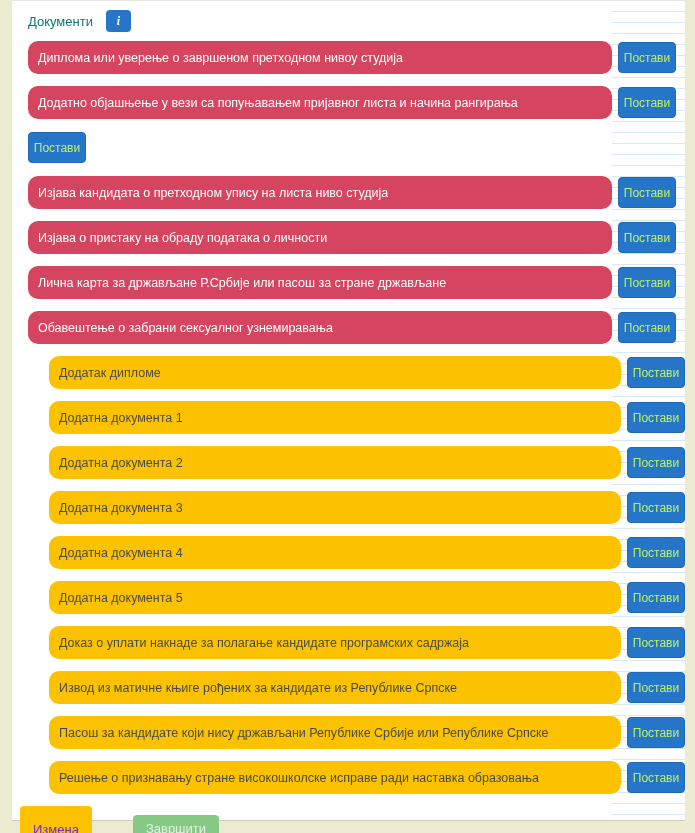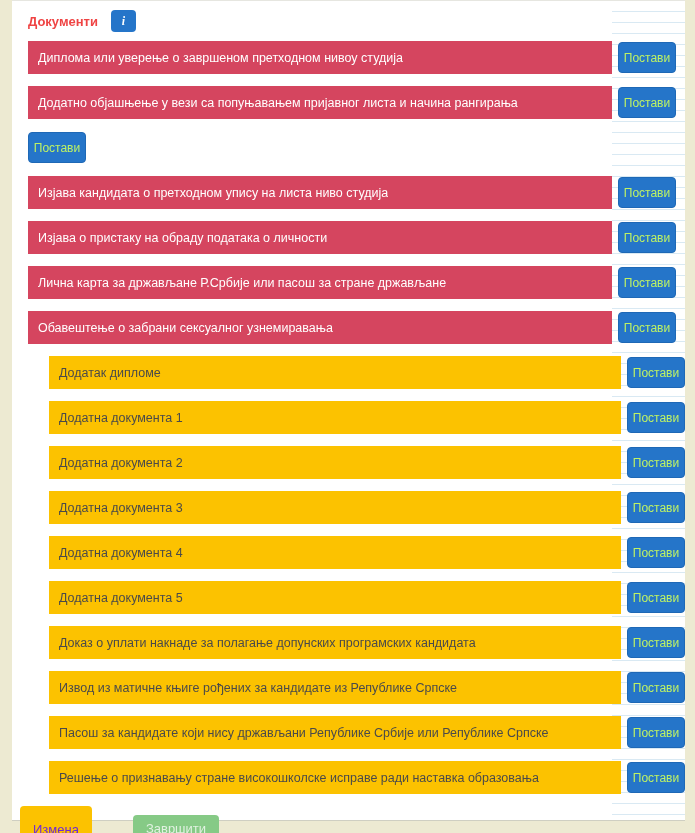--- a/index.html
+++ b/index.html
@@ -19,32 +19,32 @@
   .ruled-strip{
     position:absolute;top:0;left:600px;width:73px;height:100%;
     background:repeating-linear-gradient(to bottom,
       transparent 0px, transparent 10px,
       #d9e9f3 10px, #d9e9f3 11px);
     z-index:0;
   }
   .panel-inner{position:relative;z-index:1;padding:7px 0 0 16px;}
   .header-row{display:flex;align-items:center;height:26px;margin-bottom:0;}
   .page-title{
-    font-size:13px;font-weight:bold;color:#ef4444;margin-right:13px;
+    font-size:13px;font-weight:normal;color:#0f766e;margin-right:13px;
   }
   .info-btn{
     width:25px;height:22px;border:none;border-radius:4px;
     background:var(--blue,#2575c9);color:#ffffff;
     font-family:"Liberation Serif", serif;font-style:italic;font-weight:bold;
     font-size:12px;line-height:22px;text-align:center;cursor:pointer;padding:0;
   }
   .doc-list{margin-top:7px;}
   .doc-row{display:flex;align-items:center;margin-bottom:12px;height:33px;}
   .doc-bar{
-    width:584px;height:33px;border-radius:0;
+    width:584px;height:33px;border-radius:10px;
     display:flex;align-items:center;box-sizing:border-box;
     padding-left:10px;margin-right:6px;
   }
   .doc-bar.required{background:var(--red,#d5455f);}
   .doc-bar.required .doc-label{color:#ffffff;}
   .doc-bar.optional{background:var(--yellow,#fcc200);margin-left:21px;}
   .doc-bar.optional .doc-label{color:#4a4a4a;}
   .doc-label{font-size:12.5px;white-space:nowrap;overflow:hidden;}
   .upload-btn{
     width:58px;height:31px;border:1px solid #1e68b6;border-radius:4px;
@@ -160,21 +160,21 @@
 
   <div class="doc-row">
     <div class="doc-bar optional">
       <span class="doc-label">Додатна документа 5</span>
     </div>
     <button class="upload-btn">Постави</button>
   </div>
 
   <div class="doc-row">
     <div class="doc-bar optional">
-      <span class="doc-label">Доказ о уплати накнаде за полагање допунских програмских кандидата</span>
+      <span class="doc-label">Доказ о уплати накнаде за полагање кандидате програмских садржаја</span>
     </div>
     <button class="upload-btn">Постави</button>
   </div>
 
   <div class="doc-row">
     <div class="doc-bar optional">
       <span class="doc-label">Извод из матичне књиге рођених за кандидате из Републике Српске</span>
     </div>
     <button class="upload-btn">Постави</button>
   </div>

